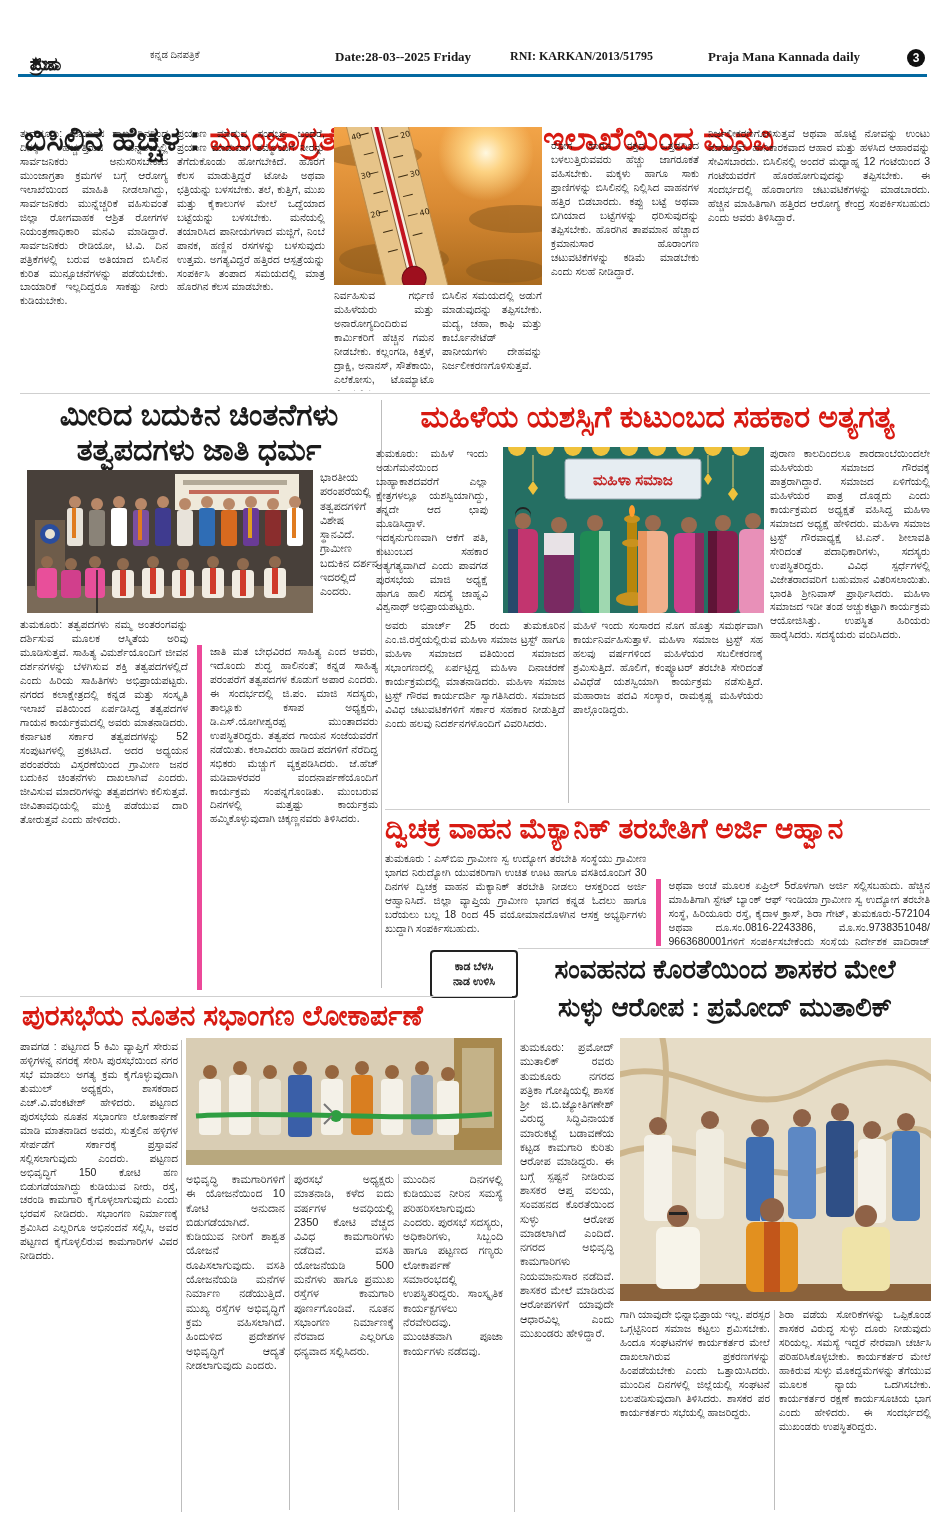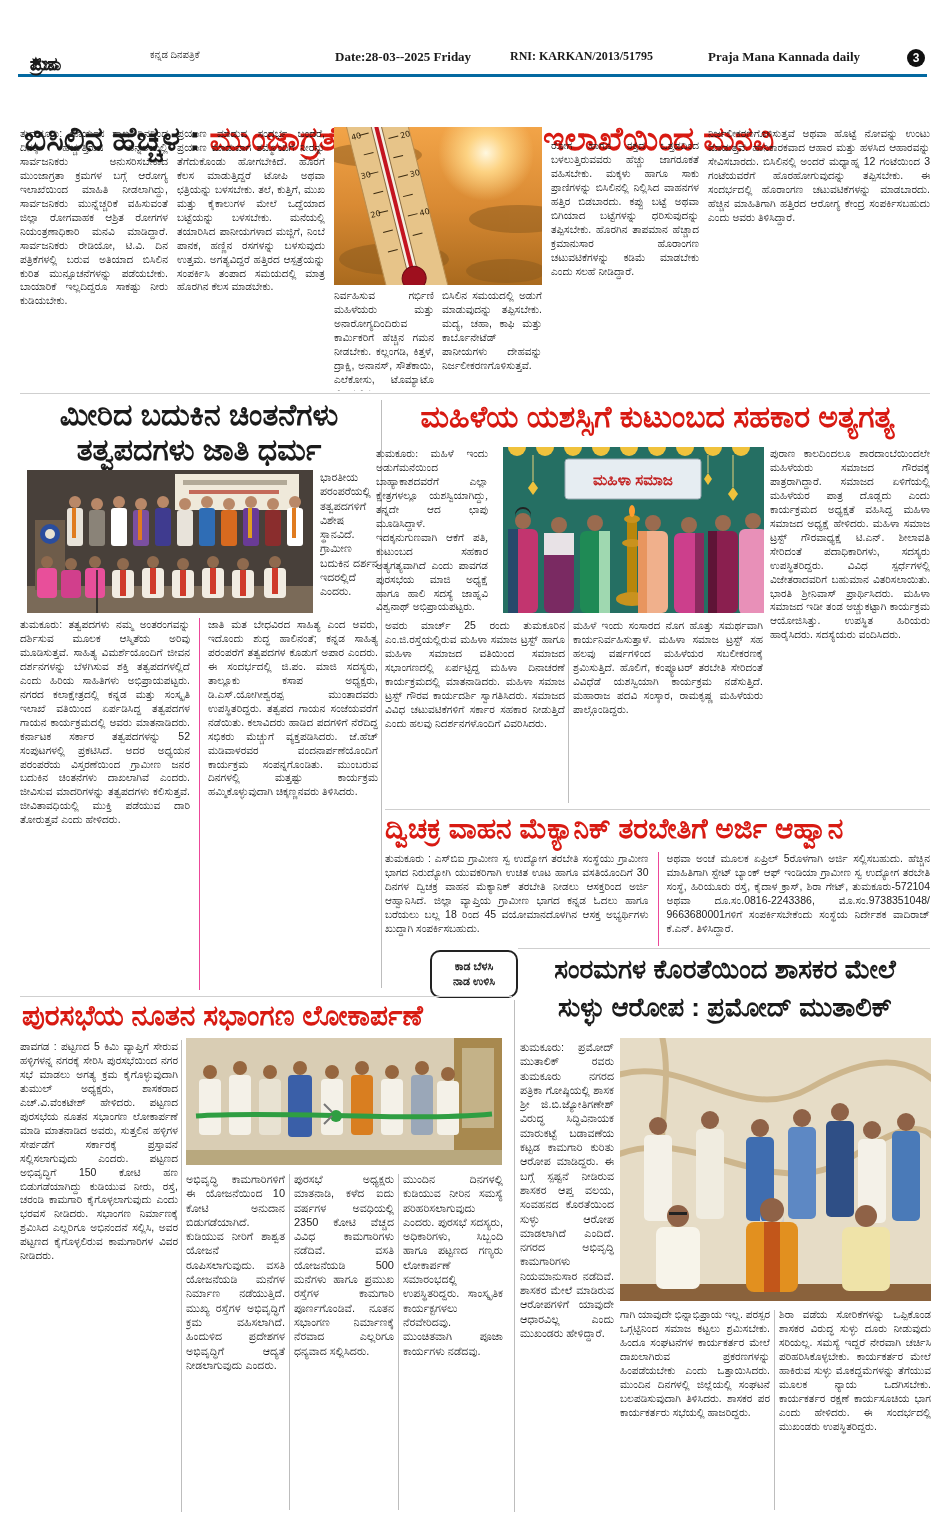--- a/index.html
+++ b/index.html
@@ -18,30 +18,30 @@
           background:#111;color:#fff;font-size:12px;font-weight:bold;text-align:center;line-height:18px;}
   
   .hl{position:absolute;font-weight:bold;line-height:1.18;}
   .red{color:#d81a12;}
   
   .bt{font-size:10.5px;line-height:1.33;text-align:justify;overflow:hidden;color:#1c1c1c;}
   .bt.small{font-size:11px;line-height:1.3;}
   .abs{position:absolute;}
   .cols{display:flex;gap:9px;}
   .cols > div{flex:1;overflow:hidden;}
-  .cols.ruled > div + div{border-left:1px solid #ec4899;padding-left:8px;}
+  .cols.ruled > div + div{border-left:5px solid #ec4899;padding-left:8px;margin-top:27px;}
   
   .photo{position:absolute;overflow:hidden;background:#ddd;}
   .photo svg{display:block;width:100%;height:100%;}
   
   .vrule{position:absolute;width:1px;background:#bdbdbd;}
   .hrule{position:absolute;height:1px;background:#cfcfcf;}
   
   .slogan{position:absolute;left:430px;top:950px;width:84px;height:44px;border:2px solid #222;
-          border-radius:10px;display:flex;flex-direction:column;align-items:center;justify-content:center;
+          border-radius:4px;display:flex;flex-direction:column;align-items:center;justify-content:center;
           font-size:11px;font-weight:bold;line-height:1.35;text-align:center;}
   .a1-mid{display:flex;flex-direction:column;gap:4px;}
   .a1-mid .img{height:158px;position:relative;}
   .a1-mid .minirow{display:flex;gap:8px;flex:1;overflow:hidden;}
   .a1-mid .minirow > div{flex:1;overflow:hidden;}
 </style>
 </head>
 <body>
 
 <div id="page">
@@ -338,21 +338,21 @@
   </div>
 
   <div class="slogan">
     <div>ಕಾಡ ಬೆಳಸಿ</div>
     <div>ನಾಡ ಉಳಿಸಿ</div>
   </div>
 
   <div class="hrule" style="left:518px;top:948px;width:412px;"></div>
 
   <div class="hl abs" style="left:518px;top:951px;width:414px;font-size:26px;text-align:center;line-height:1.45;">
-    <div>ಸಂರಮಗಳ ಕೊರತೆಯಿಂದ ಶಾಸಕರ ಮೇಲೆ</div>
+    <div>ಸಂವಹನದ ಕೊರತೆಯಿಂದ ಶಾಸಕರ ಮೇಲೆ</div>
     <div>ಸುಳ್ಳು ಆರೋಪ : ಪ್ರಮೋದ್ ಮುತಾಲಿಕ್</div>
   </div>
   <div class="bt small abs" style="left:520px;top:1040px;width:94px;height:472px;">ತುಮಕೂರು: ಪ್ರಮೋದ್ ಮುತಾಲಿಕ್ ರವರು ತುಮಕೂರು ನಗರದ ಪತ್ರಿಕಾ ಗೋಷ್ಠಿಯಲ್ಲಿ ಶಾಸಕ ಶ್ರೀ ಜಿ.ಬಿ.ಜ್ಯೋತಿಗಣೇಶ್ ವಿರುದ್ಧ ಸಿದ್ಧಿವಿನಾಯಕ ಮಾರುಕಟ್ಟೆ ಬಡಾವಣೆಯ ಕಟ್ಟಡ ಕಾಮಗಾರಿ ಕುರಿತು ಆರೋಪ ಮಾಡಿದ್ದರು. ಈ ಬಗ್ಗೆ ಸ್ಪಷ್ಟನೆ ನೀಡಿರುವ ಶಾಸಕರ ಆಪ್ತ ವಲಯ, ಸಂವಹನದ ಕೊರತೆಯಿಂದ ಸುಳ್ಳು ಆರೋಪ ಮಾಡಲಾಗಿದೆ ಎಂದಿದೆ. ನಗರದ ಅಭಿವೃದ್ಧಿ ಕಾಮಗಾರಿಗಳು ನಿಯಮಾನುಸಾರ ನಡೆದಿವೆ. ಶಾಸಕರ ಮೇಲೆ ಮಾಡಿರುವ ಆರೋಪಗಳಿಗೆ ಯಾವುದೇ ಆಧಾರವಿಲ್ಲ ಎಂದು ಮುಖಂಡರು ಹೇಳಿದ್ದಾರೆ.</div>
   <div class="photo" style="left:620px;top:1038px;width:311px;height:263px;">
     <svg viewBox="0 0 311 263" preserveAspectRatio="none">
       <rect width="311" height="263" fill="#e6dcc6"></rect>
       <g stroke="#b08a4a" stroke-width="6" fill="none" opacity="0.45">
         <path d="M-10 40 C 60 10, 120 90, 190 50 S 300 20, 330 60"></path>
         <path d="M-10 120 C 70 80, 150 170, 230 120 S 310 90, 340 140"></path>
         <path d="M40 -10 C 60 60, 20 120, 60 200"></path>

